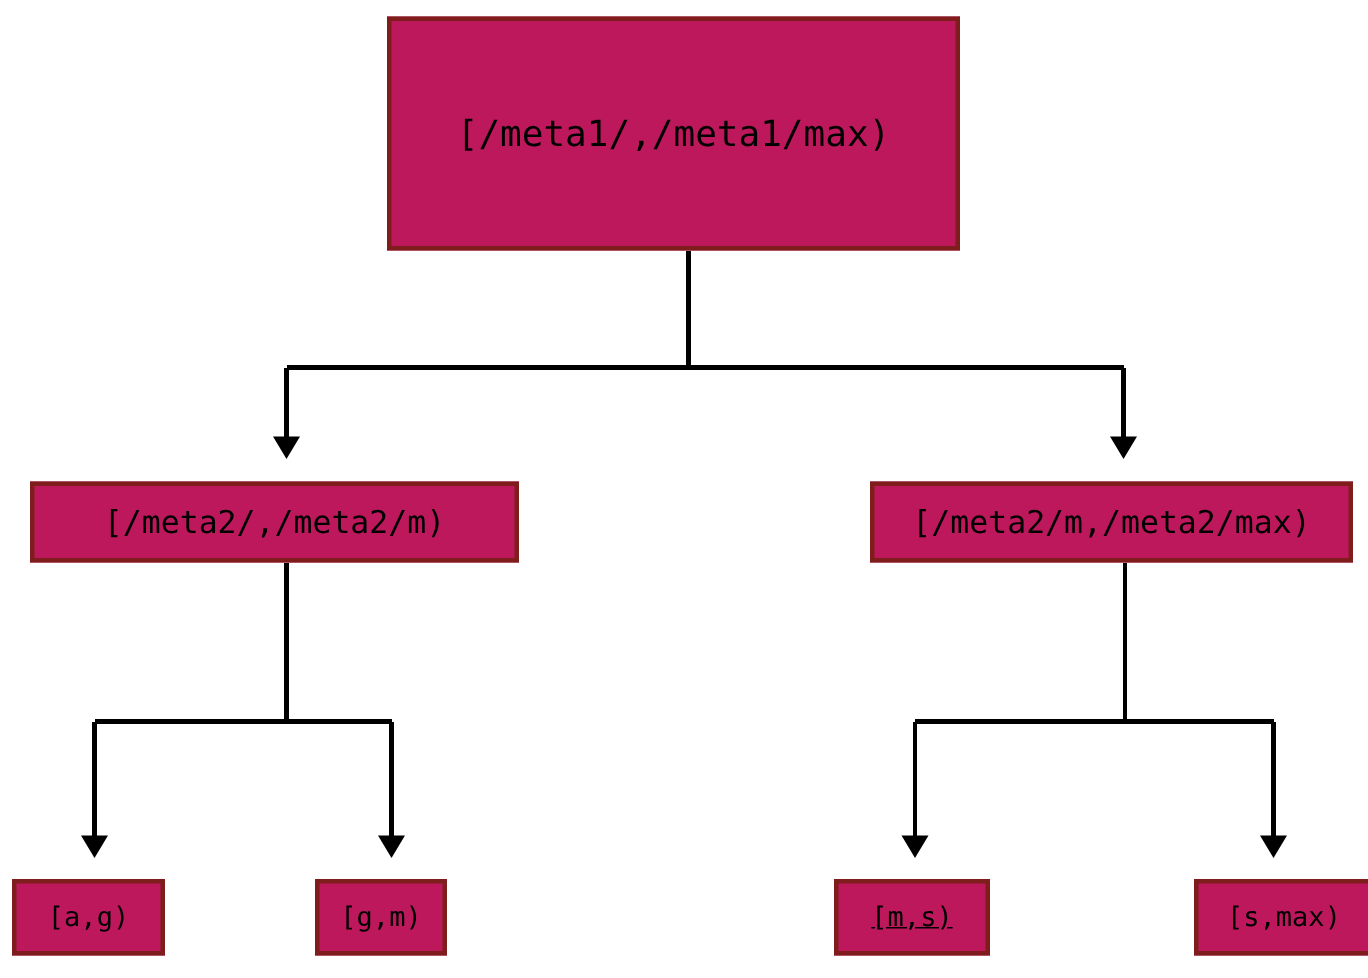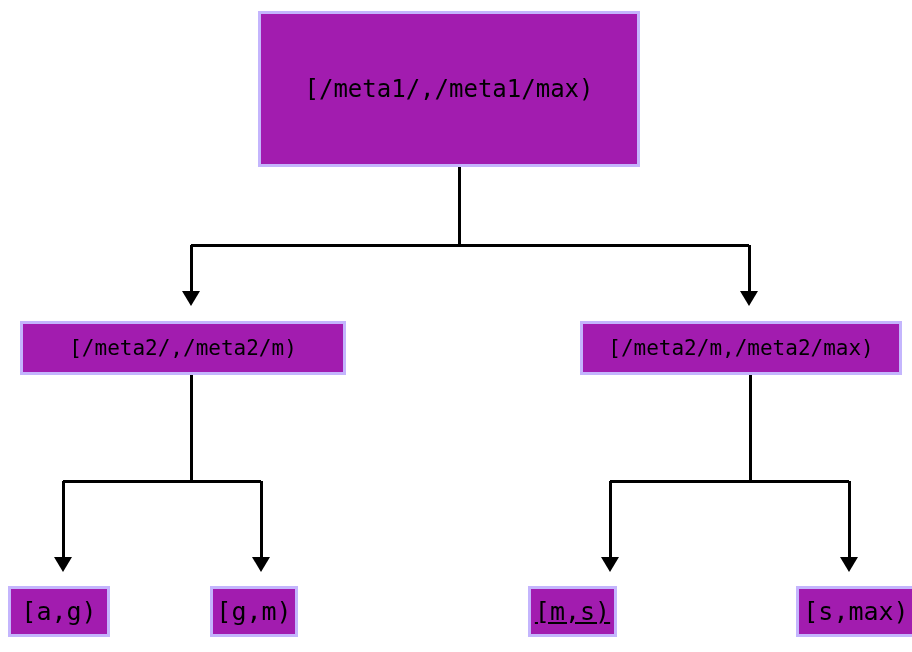--- a/index.html
+++ b/index.html
@@ -21,22 +21,22 @@
   #edge-layer {
     position: absolute;
     left: 0;
     top: 0;
     width: 912px;
     height: 652px;
   }
   .node-box {
     position: absolute;
     box-sizing: border-box;
-    border: 3px solid #c4b5fd;
-    background: #a21caf;
+    border: 3px solid #7f1d1d;
+    background: #be185d;
     display: flex;
     align-items: center;
     justify-content: center;
     z-index: 2;
   }
   .node-label {
     color: #000000;
     white-space: pre;
     letter-spacing: 0px;
     line-height: 1;
@@ -64,23 +64,23 @@
   }
   #node-mid-left .node-label,
   #node-mid-right .node-label { font-size: 21px; }
 
   .leaf-box {
     top: 586px;
     height: 51px;
   }
   #node-leaf-ag   { left: 8px;   width: 102px; }
   #node-leaf-gm   { left: 210px; width: 88px; }
-  #node-leaf-ms   { left: 528px; width: 89px; text-decoration: underline; }
+  #node-leaf-ms   { left: 556px; width: 104px; text-decoration: underline; }
   #node-leaf-smax { left: 796px; width: 120px; }
-  .leaf-box .node-label { font-size: 25px; }
+  .leaf-box .node-label { font-size: 18px; }
 </style>
 </head>
 <body>
 
 <div id="diagram-canvas">
 
   <svg id="edge-layer" viewBox="0 0 912 652" width="912" height="652" xmlns="http://www.w3.org/2000/svg">
     <g stroke="#000000" stroke-width="3" fill="none" shape-rendering="crispEdges">
 
       <path d="M 459 167 L 459 245"></path>

